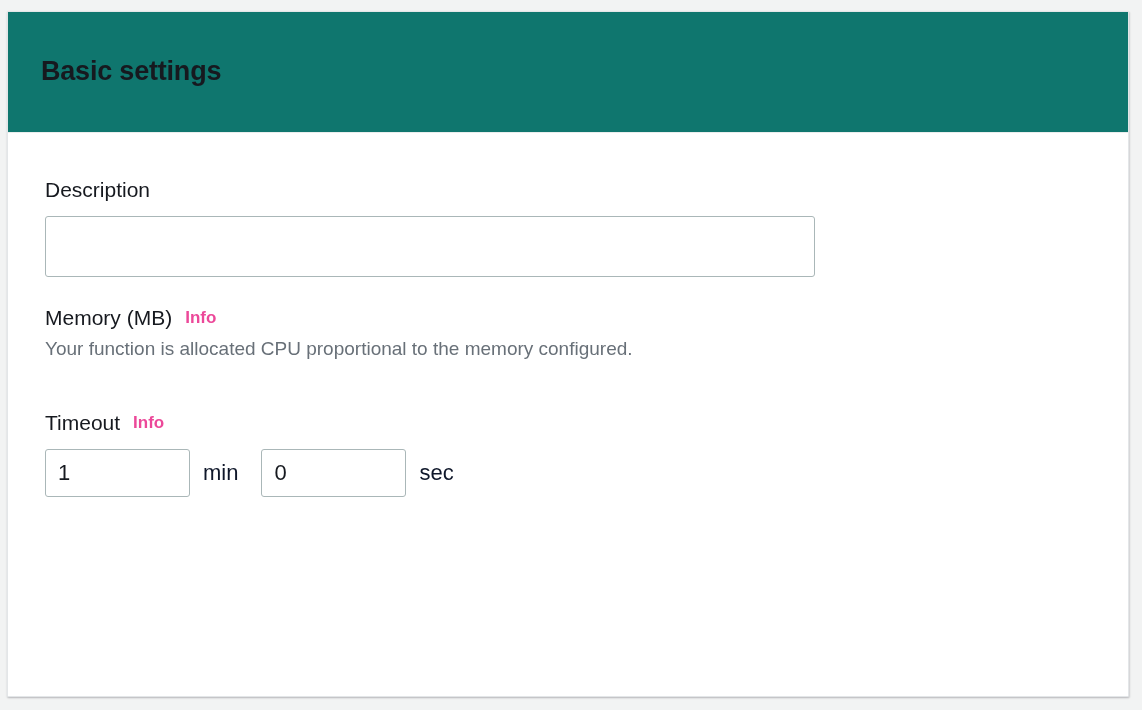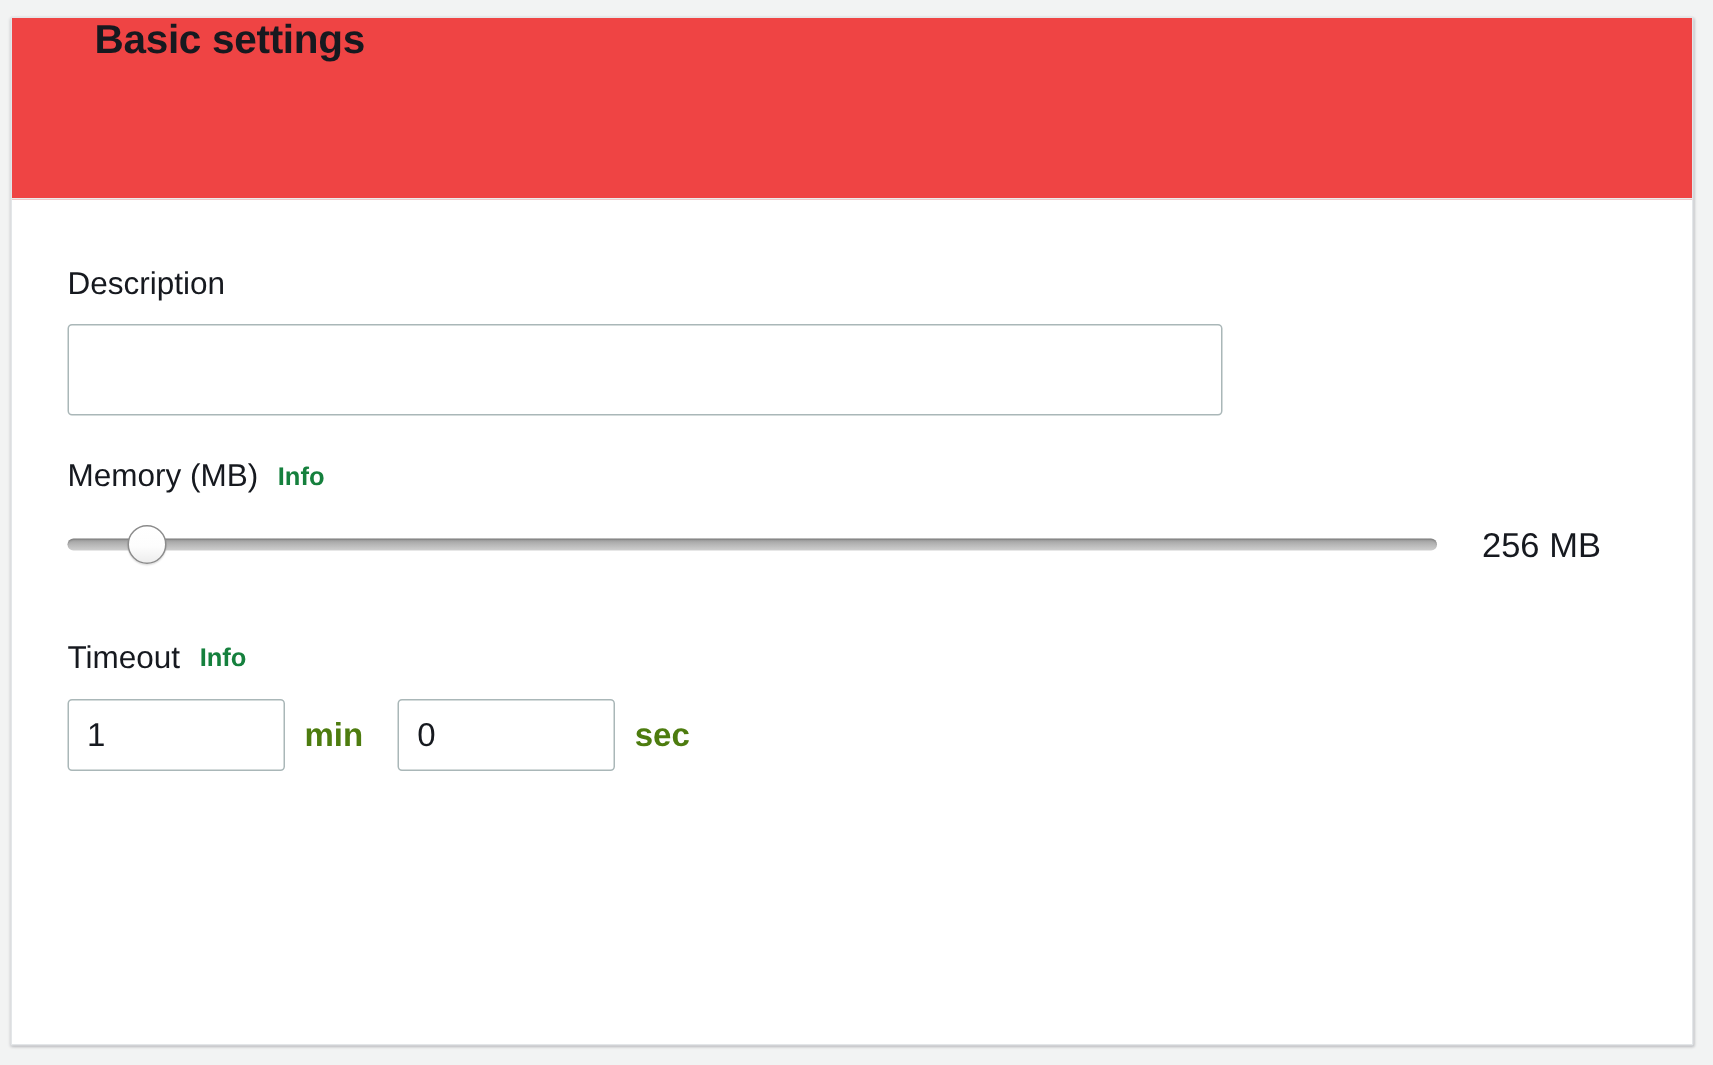--- a/index.html
+++ b/index.html
@@ -26,24 +26,25 @@
     border: 1px solid #e3e6e8;
     border-radius: 1px;
     box-sizing: border-box;
     box-shadow: 0 1px 2px 0 rgba(0, 7, 22, 0.16), 1px 1px 2px 0 rgba(0, 7, 22, 0.10);
   }
 
   
   .card-header {
     height: 121px;
     box-sizing: border-box;
-    background: #ef4444;
+    background: #0f766e;
     border-bottom: 1px solid #eaeded;
     display: flex;
-    padding: 0 0 0 55px;
+    align-items: center;
+    padding: 0 0 0 33px;
   }
   .card-title {
     font-size: 27px;
     font-weight: bold;
     color: #16191f;
     letter-spacing: -0.2px;
     line-height: 1.1;
     margin: 0;
   }
 
@@ -62,21 +63,21 @@
     line-height: 1.2;
     display: flex;
     align-items: center;
     gap: 13px;
     margin: 0 0 2px 0;
     white-space: nowrap;
   }
   .info-link {
     font-size: 17px;
     font-weight: bold;
-    color: #15803d;
+    color: #ec4899;
     text-decoration: none;
     cursor: pointer;
     line-height: 1;
   }
 
   .field-description {
     font-size: 19px;
     color: #687078;
     line-height: 1.35;
     margin: 6px 0 0 0;
@@ -166,24 +167,23 @@
     border-radius: 3px;
     background: #ffffff;
     font-family: "Liberation Sans", sans-serif;
     font-size: 22px;
     color: #16191f;
     padding: 0 12px;
     outline: none;
   }
   .unit-label {
     font-size: 22px;
-    color: #4d7c0f;
+    color: #0f172a;
     margin: 0 0 0 13px;
     line-height: 1;
-    font-weight: bold;
   }
   .unit-label.gap-after { margin-right: 23px; }
 </style>
 </head>
 <body>
 
 <div class="card">
 
   <div class="card-header">
     <h1 class="card-title">Basic settings</h1>
@@ -196,28 +196,22 @@
         <span>Description</span>
       </div>
       <input class="text-input" type="text" value="" style="">
     </div>
 
     <div class="form-field memory-section">
       <div class="field-label">
         <span>Memory (MB)</span>
         <a class="info-link" href="#">Info</a>
       </div>
-
-      <div class="slider-row">
-        <div class="slider-wrap">
-          <div class="slider-track"></div>
-          <div class="slider-thumb" style="left: 52.954px;"></div>
-        </div>
-        <span class="slider-value">256 MB</span>
-      </div>
+      <p class="field-description">Your function is allocated CPU proportional to the memory configured.</p>
+
     </div>
 
     <div class="form-field timeout-section">
       <div class="field-label">
         <span>Timeout</span>
         <a class="info-link" href="#">Info</a>
       </div>
 
       <div class="timeout-row">
         <input class="number-input" type="text" value="1" style="">

